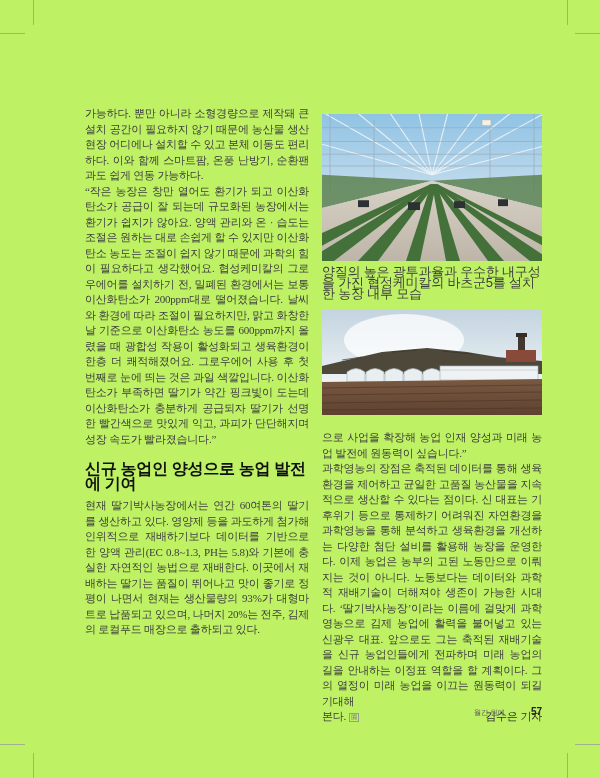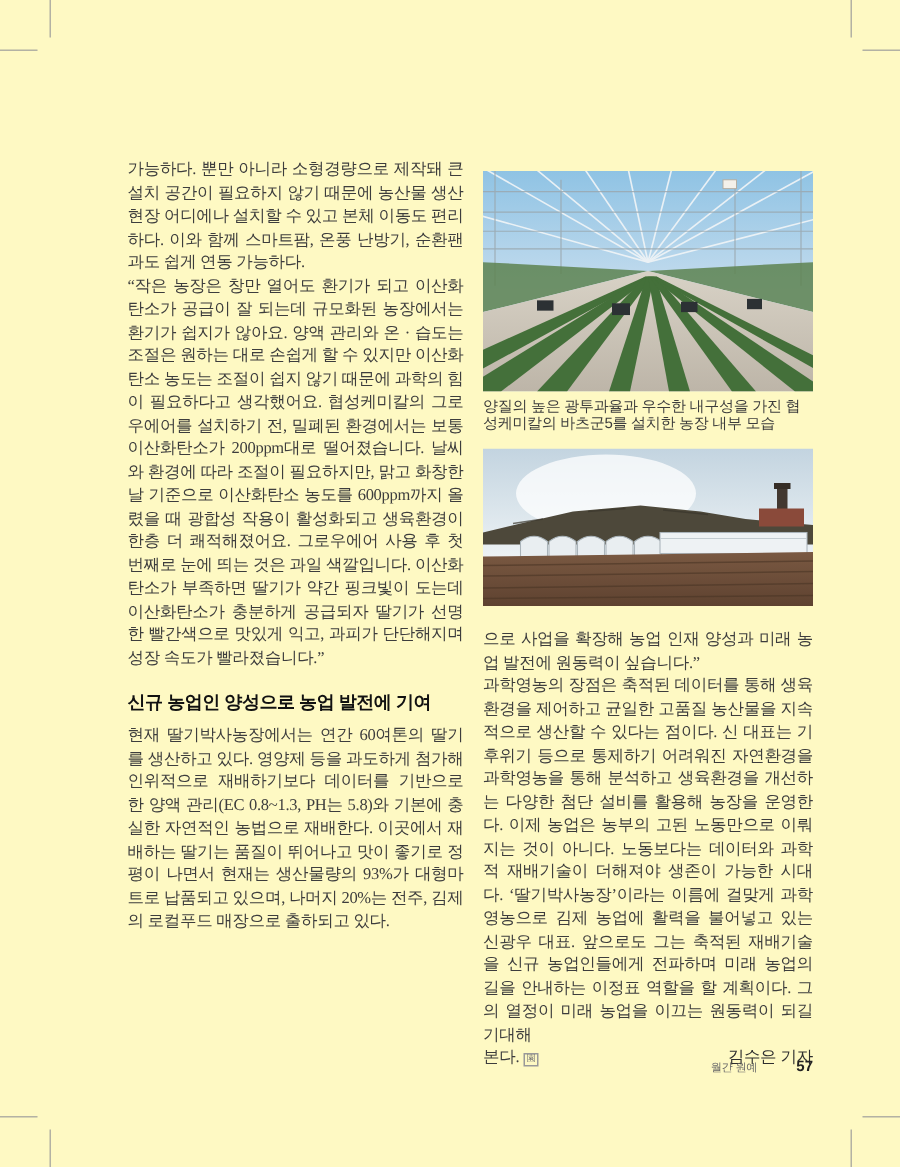--- a/index.html
+++ b/index.html
@@ -1,43 +1,43 @@
 <!DOCTYPE html>
 <html><head>
 <meta charset="utf-8">
 <style>
   html,body{margin:0;padding:0;background:#ffffff;}
   .page{
-    position:relative;width:600px;height:778px;background:#fef9c3;overflow:hidden;
+    position:relative;width:600px;height:778px;background:#bef264;overflow:hidden;
     font-family:"Liberation Serif","DejaVu Serif",serif;color:#3d3d3d;
   }
   
   .crop{position:absolute;background:#9a9a9a;opacity:.75;}
   .crop.v{width:1px;height:25px;}
   .crop.h{width:25px;height:1px;}
   .cm-tl-v{left:33px;top:0;}   .cm-tl-h{left:0;top:33px;}
   .cm-tr-v{left:567px;top:0;}  .cm-tr-h{right:0;top:33px;}
   .cm-bl-v{left:33px;bottom:0;}.cm-bl-h{left:0;bottom:33px;}
   .cm-br-v{left:567px;bottom:0;}.cm-br-h{right:0;bottom:33px;}
 
   .col-left{position:absolute;left:85px;top:106px;width:224px;}
   .col-right{position:absolute;left:322px;top:114px;width:220px;}
 
   p.body{
     margin:0;font-size:11px;line-height:15.5px;letter-spacing:-0.2px;
     text-align:justify;word-break:break-all;color:#3d3d3d;
   }
   h3.sect{
-    margin:14px 0 7px 0;font-size:12px;line-height:15px;color:#111111;
+    margin:14px 0 7px 0;font-size:16px;line-height:15px;color:#111111;
     font-family:"Liberation Sans","DejaVu Sans",sans-serif;font-weight:bold;
     letter-spacing:-0.3px;
   }
   .photo{width:220px;display:block;}
   .caption{
-    margin:5px 0 0 0;font-size:10px;line-height:11px;color:#3c3c3c;
+    margin:5px 0 0 0;font-size:13px;line-height:11px;color:#3c3c3c;
     font-family:"Liberation Sans","DejaVu Sans",sans-serif;letter-spacing:-0.2px;
     text-align:left;
   }
   .gap-after-cap1{height:11px;}
   .gap-after-cap2{height:15px;}
 
   .closing-row{
     display:flex;justify-content:space-between;align-items:baseline;
     font-size:11px;line-height:15.5px;letter-spacing:-0.2px;margin:0;
   }

